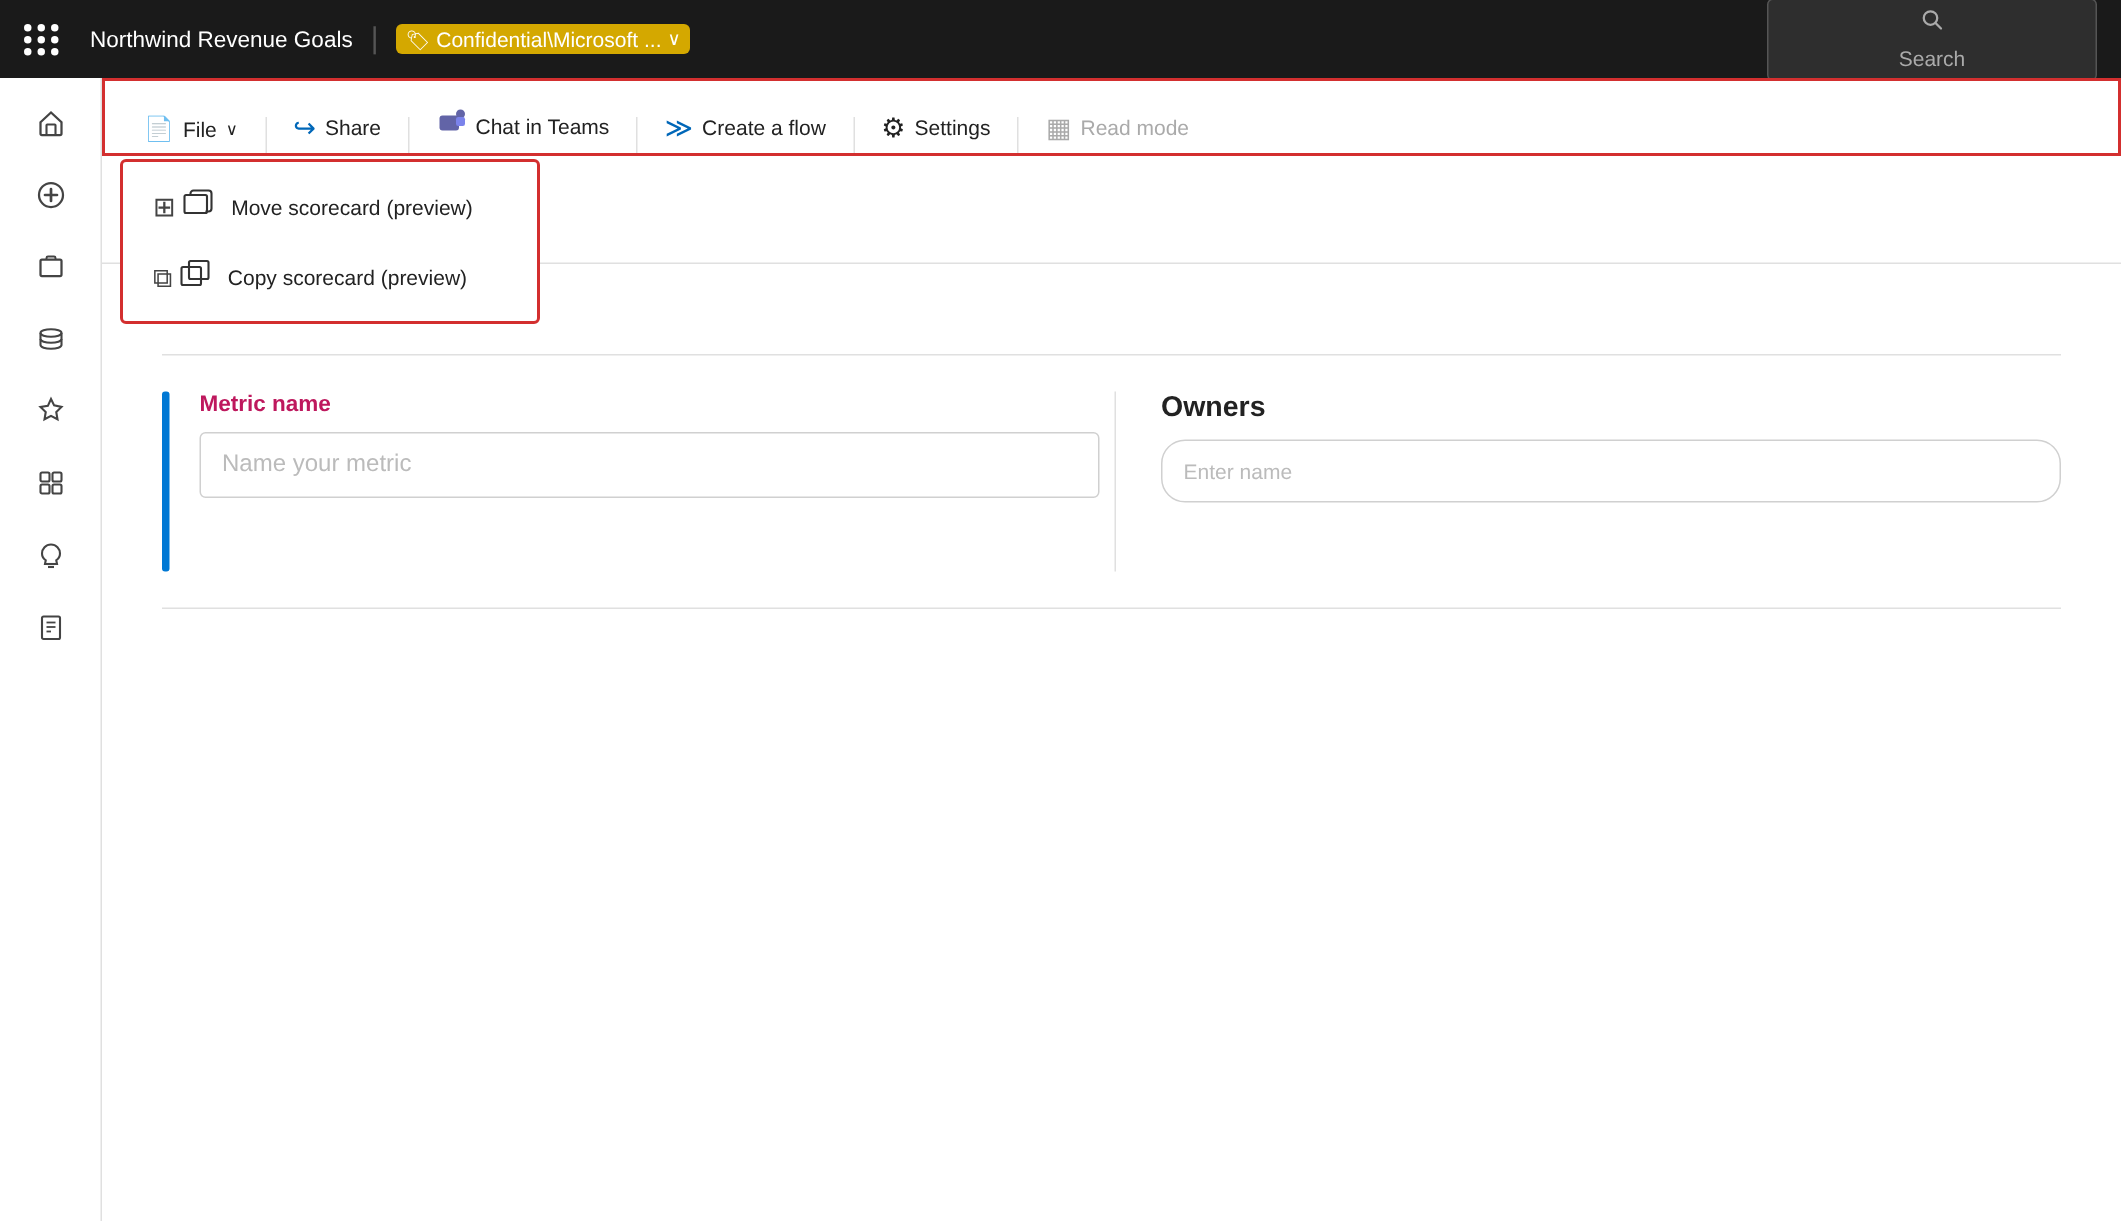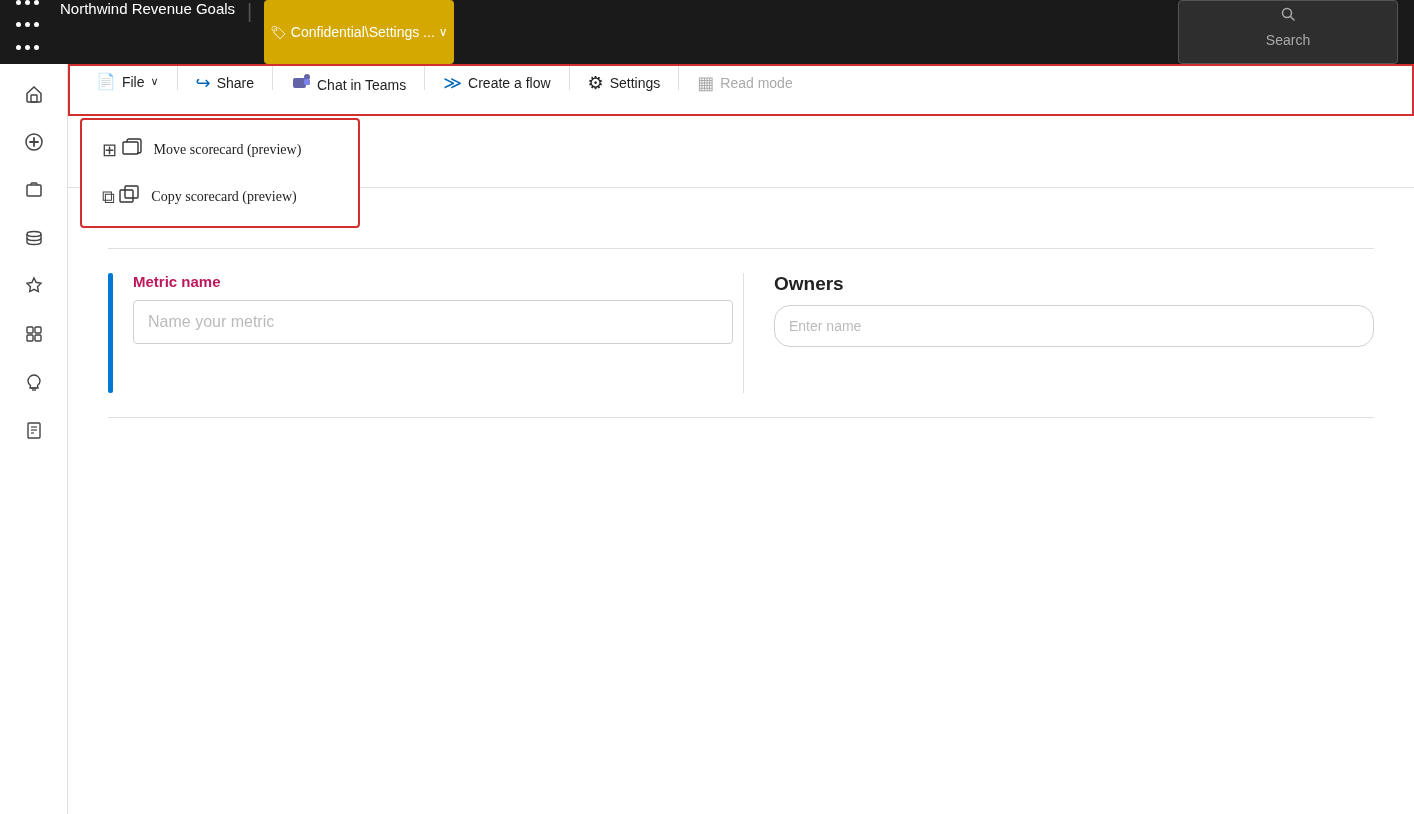--- a/index.html
+++ b/index.html
@@ -1,22 +1,23 @@
 <!DOCTYPE html>
 <html><head>
   <meta charset="utf-8">
   <style>
     * { box-sizing: border-box; margin: 0; padding: 0; }
     body { font-family: 'Segoe UI', Arial, sans-serif; background: #f3f3f3; overflow: hidden; }
 
     
     .topbar {
       background: #1a1a1a;
-      height: 64px;
-      display: flex;
+      height: 52px;
+      display: flex;
+      align-items: center;
       padding: 0 16px;
       gap: 12px;
       color: white;
     }
     .topbar-dots {
       display: grid;
       grid-template-columns: repeat(3, 6px);
       gap: 3px;
       margin-right: 8px;
     }
@@ -112,21 +113,21 @@
       flex-direction: column;
       overflow: hidden;
     }
 
     
     .toolbar {
       height: 52px;
       background: white;
       border-bottom: 1px solid #e0e0e0;
       display: flex;
-      align-items: flex-start;
+      align-items: flex-end;
       padding: 0 16px;
       gap: 4px;
       position: relative;
       z-index: 10;
       border: 2px solid #d32f2f;
     }
     .toolbar-btn {
       display: flex;
       align-items: center;
       gap: 6px;
@@ -161,21 +162,20 @@
       padding: 6px 0;
     }
     .dropdown-item {
       display: flex;
       align-items: center;
       gap: 12px;
       padding: 12px 20px;
       font-size: 14px;
       color: #222;
       cursor: pointer;
-      font-family: Liberation Serif, serif;
     }
     .dropdown-icon {
       font-size: 18px;
       color: #444;
     }
 
     
     .page-content {
       flex: 1;
       padding: 0;
@@ -282,21 +282,21 @@
       <span></span>
       <span></span>
     <span></span>
       <span></span>
       <span></span>
   </div>
   <span class="topbar-title">Northwind Revenue Goals</span>
   <span class="topbar-divider">|</span>
   <div class="topbar-tag">
     <span>🏷</span>
-    <span class="topbar-workspace">Confidential\Settings ...</span>
+    <span class="topbar-workspace">Confidential\Microsoft ...</span>
     <span class="topbar-chevron">∨</span>
   </div>
   <div class="topbar-search">
     <span class="search-icon-svg">
       <svg width="14" height="14" viewBox="0 0 14 14" fill="none" xmlns="http://www.w3.org/2000/svg">
         <circle cx="6" cy="6" r="4.5" stroke="#aaa" stroke-width="1.5"></circle>
         <line x1="9.5" y1="9.5" x2="13" y2="13" stroke="#aaa" stroke-width="1.5" stroke-linecap="round"></line>
       </svg>
     </span>
     <span style="color:#aaa;font-size:14px;">Search</span>

